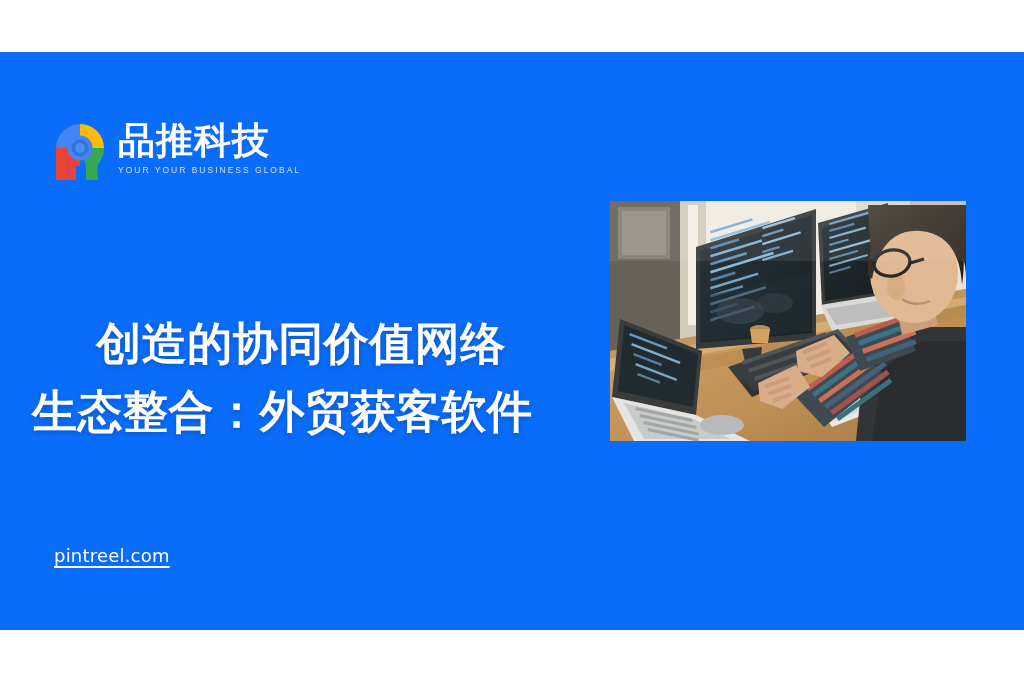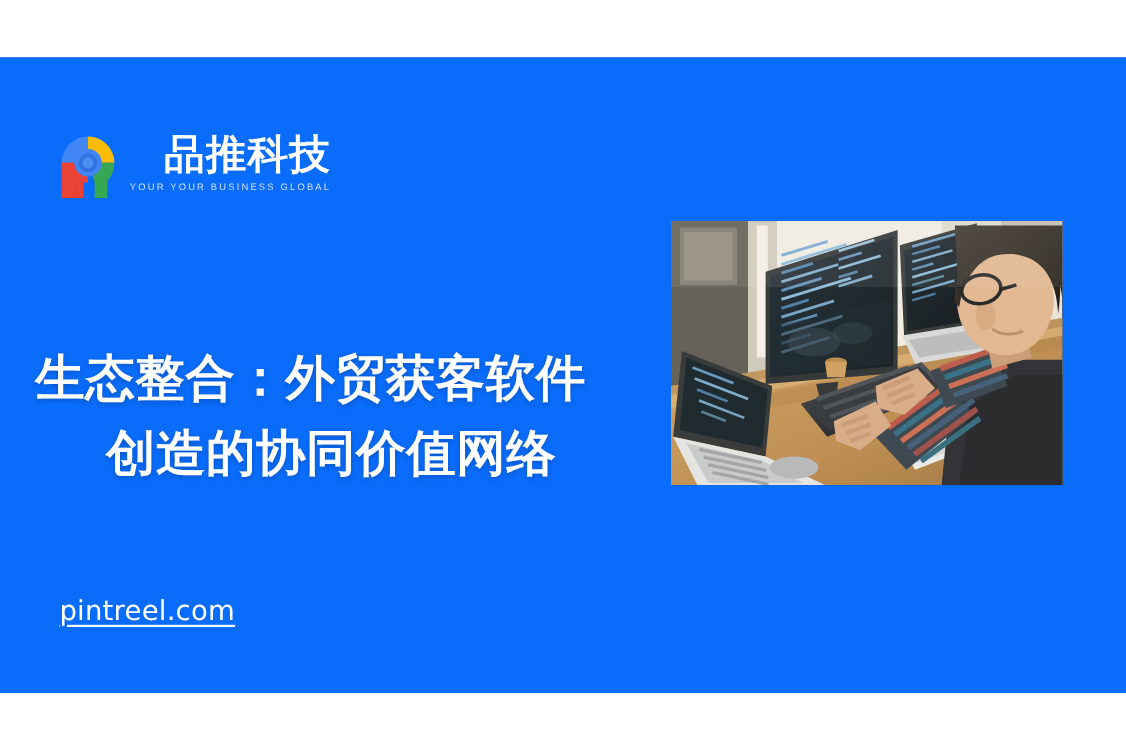--- a/index.html
+++ b/index.html
@@ -45,21 +45,21 @@
     width: 60px;
     height: 66px;
     flex: 0 0 auto;
     display: block;
   }
   .logo-text-block {
     margin-left: 8px;
     padding-top: 2px;
     display: flex;
     flex-direction: column;
-    align-items: flex-end;
+    align-items: flex-start;
   }
   .logo-cn {
     font-family: "DejaVu Sans", "Liberation Sans", sans-serif;
     font-size: 37px;
     line-height: 42px;
     font-weight: 700;
     color: #ffffff;
     letter-spacing: 1px;
     white-space: nowrap;
   }
@@ -95,21 +95,21 @@
   }
   .headline .line-1 { text-align: left; padding-left: 14px; }
   .headline .line-2 { text-align: center; }
 
   
   .site-url {
     position: absolute;
     left: 54px;
     top: 488px;         
     font-family: "DejaVu Sans", "Liberation Sans", sans-serif;
-    font-size: 25px;
+    font-size: 18px;
     line-height: 32px;
     color: #ffffff;
     text-decoration: underline;
     text-underline-offset: 4px;
     text-decoration-thickness: 2px;
     letter-spacing: 0.2px;
     white-space: nowrap;
   }
 
   
@@ -153,22 +153,22 @@
         <circle cx="30" cy="30" r="5" fill="#4a8ef0"></circle>
       </svg>
 
       <div class="logo-text-block">
         <div class="logo-cn">品推科技</div>
         <div class="logo-tagline">YOUR YOUR BUSINESS GLOBAL</div>
       </div>
     </div>
 
     <h1 class="headline">
+      <span class="line line-2">创造的协同价值网络</span>
       <span class="line line-1">生态整合：外贸获客软件</span>
-      <span class="line line-2">创造的协同价值网络</span>
     </h1>
 
     <a class="site-url" href="#">pintreel.com</a>
 
     <div class="photo">
       <svg viewBox="0 0 356 240" role="img">
         <defs>
           <linearGradient id="wallG" x1="0" y1="0" x2="0" y2="1">
             <stop offset="0%" stop-color="#efece6"></stop>
             <stop offset="100%" stop-color="#d8d2c8"></stop>

